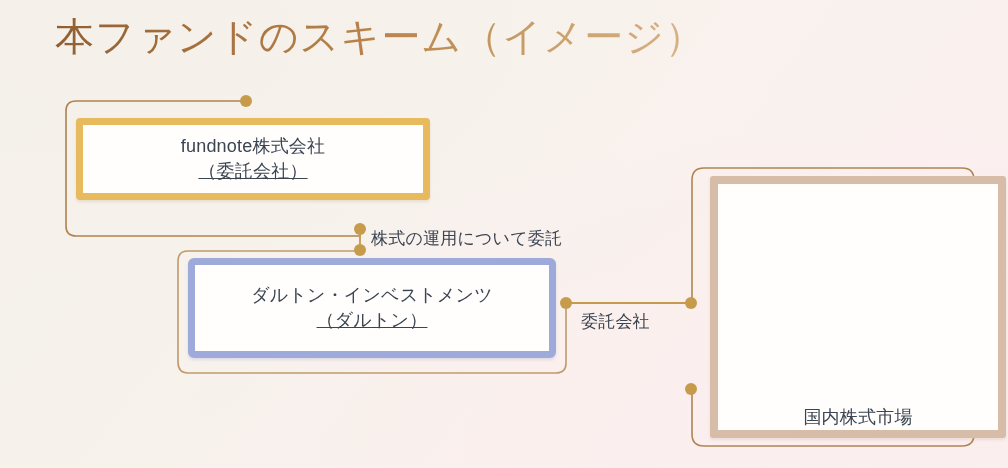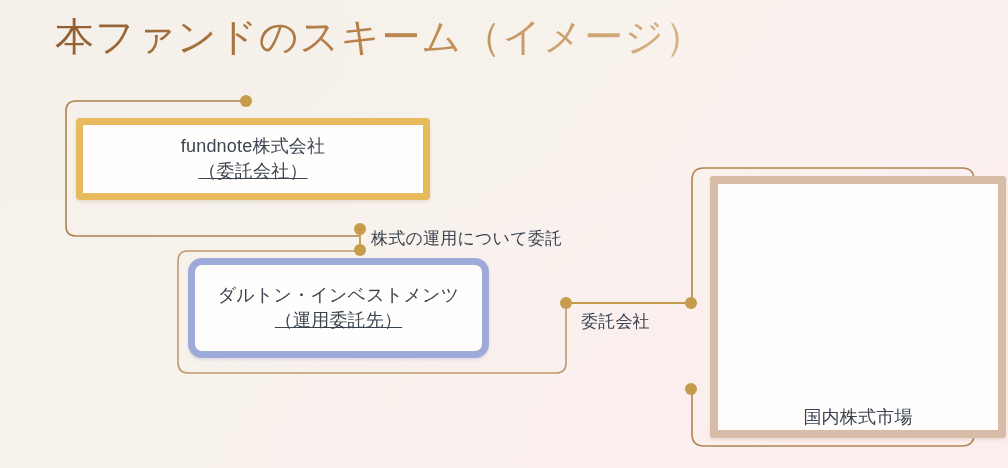--- a/index.html
+++ b/index.html
@@ -84,24 +84,24 @@
     width: 354px;
     height: 82px;
     border: 7px solid #e6ba5d;
     border-radius: 4px;
     box-shadow: 0 2px 3px rgba(150,120,70,0.16);
   }
 
   #node-dalton {
     left: 188px;
     top: 258px;
-    width: 301px;
+    width: 368px;
     height: 100px;
     border: 7px solid #9eaad9;
-    border-radius: 14px;
+    border-radius: 6px;
     box-shadow: 0 2px 3px rgba(110,120,175,0.18);
   }
 
   #node-market {
     left: 710px;
     top: 176px;
     width: 296px;
     height: 262px;
     border: 8px solid #d7bda7;
     border-radius: 3px;
@@ -157,21 +157,21 @@
     <circle cx="691" cy="389" r="6" fill="#c79b4c"></circle>
   </svg>
 
   <div class="node" id="node-fundnote">
     <div class="l1">fundnote株式会社</div>
     <div class="l2">（委託会社）</div>
   </div>
 
   <div class="node" id="node-dalton">
     <div class="l1">ダルトン・インベストメンツ</div>
-    <div class="l2">（運用委託先）</div>
+    <div class="l2">（ダルトン）</div>
   </div>
 
   <div class="node" id="node-market">
     <div class="l1">国内株式市場</div>
   </div>
 
   <div class="edge-label" id="label-entrust">株式の運用について委託</div>
 
   <div class="edge-label" id="label-execute">委託会社</div>
 

